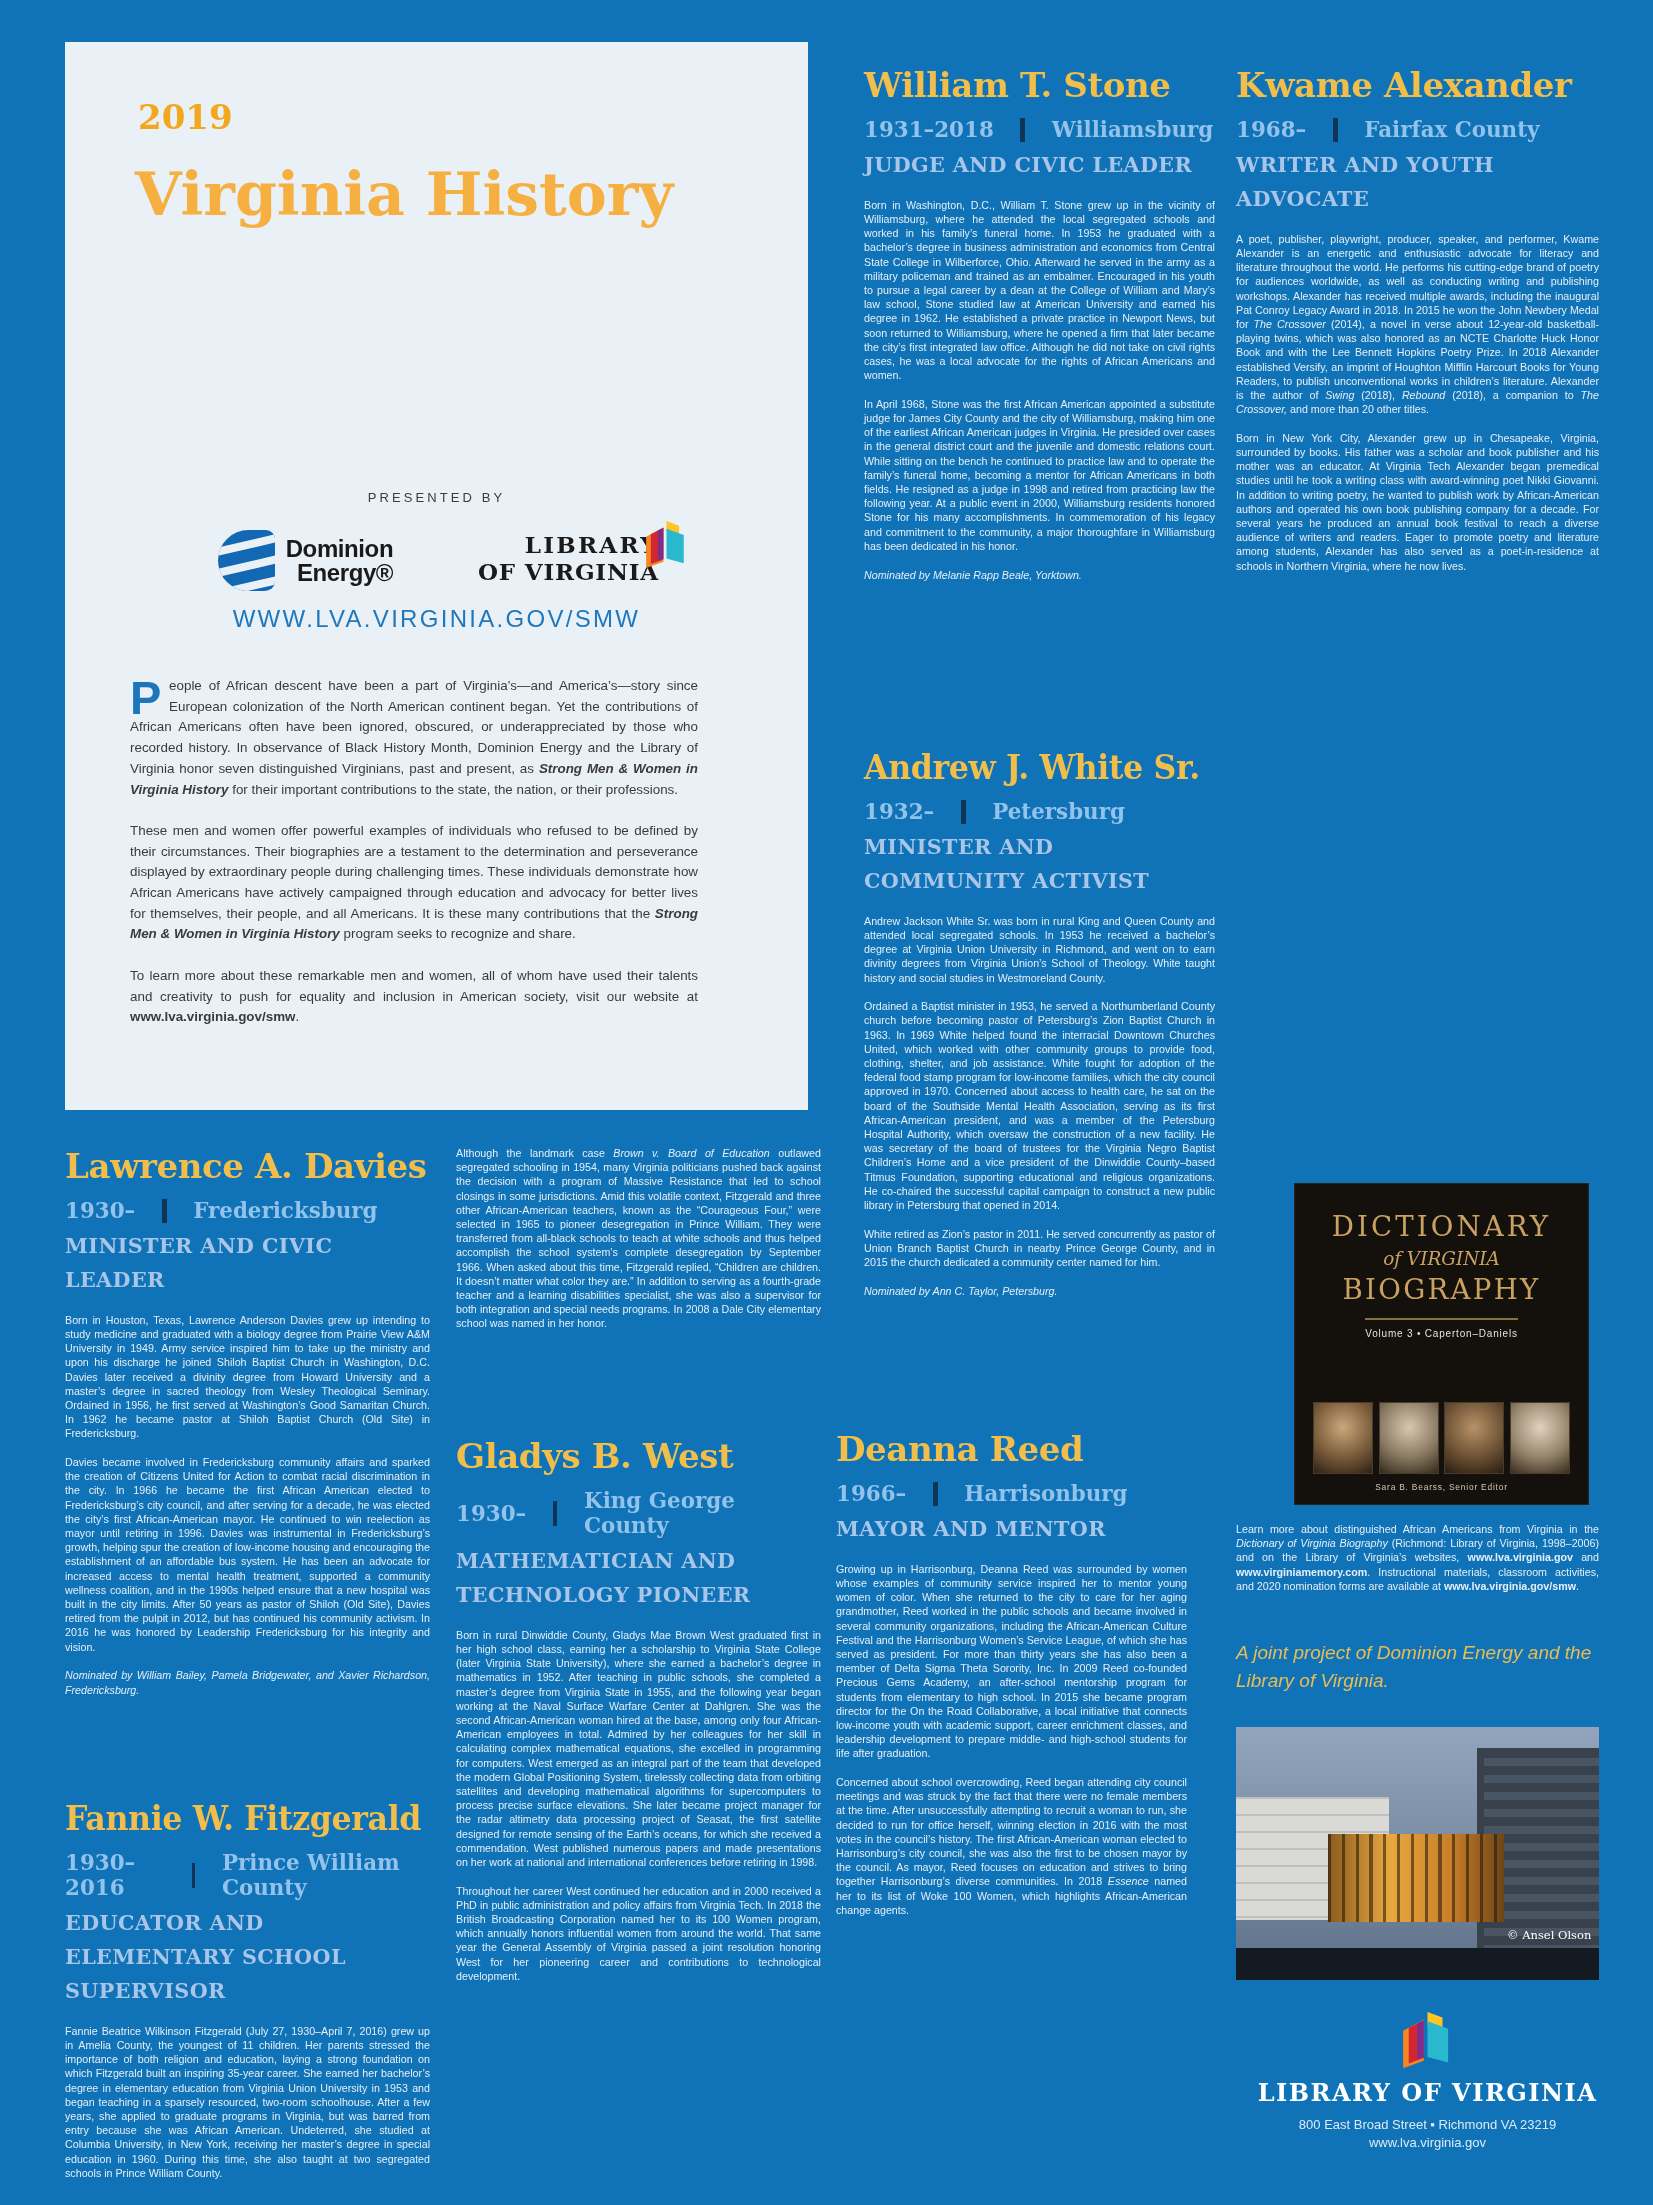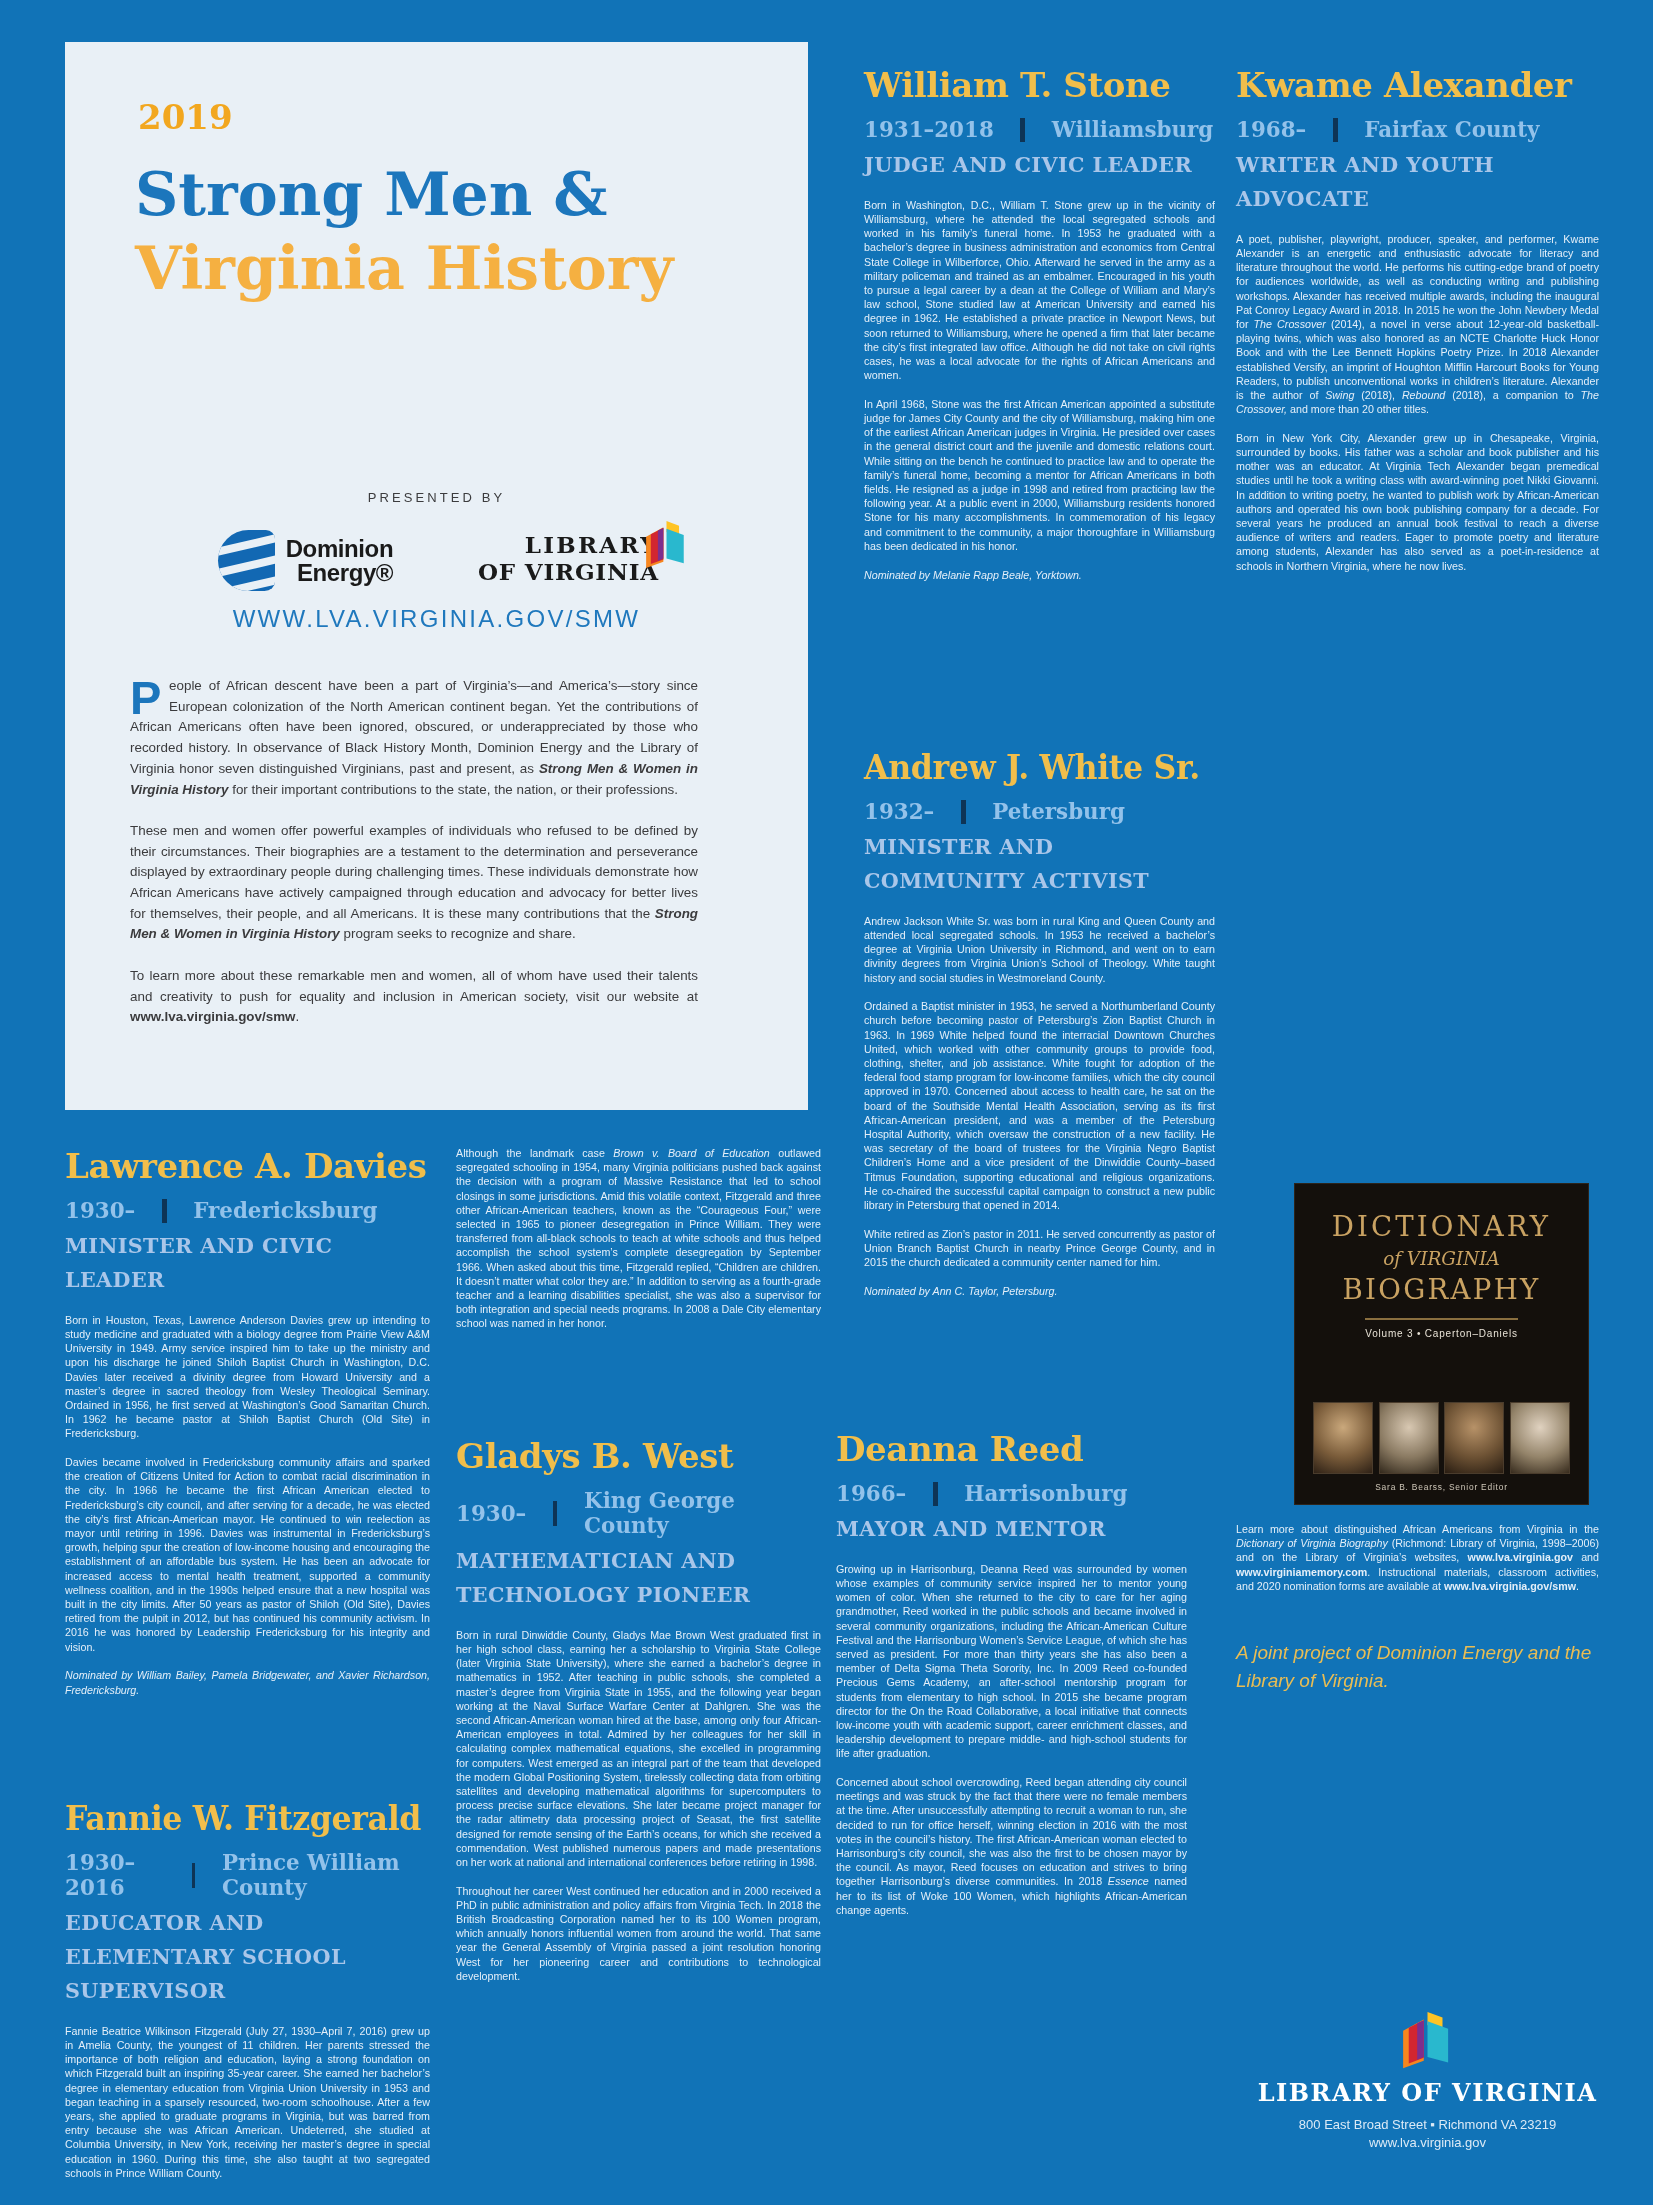--- a/index.html
+++ b/index.html
@@ -105,21 +105,20 @@
   #footer-lva .fsite{margin-top:3.1px;font-size:13px;color:#DCEAF6;}
 </style>
 </head>
 <body>
 
 <div id="poster">
 
   <div id="panel">
     <div class="year">2019</div>
     <div class="title">
-      <div>Strong Men &amp;</div>
       <div class="gold">Virginia History</div>
     </div>
     <div class="presented">PRESENTED BY</div>
 
     <div class="logo-row">
       <div class="dlogo">
         <div class="dlogo-mark"></div>
         <div class="dlogo-text">
           <div>Dominion</div>
           <div>Energy®</div>
@@ -268,20 +267,27 @@
       <div class="portrait p3"></div>
       <div class="portrait p4"></div>
     </div>
     <div class="book-editor">Sara B. Bearss, Senior Editor</div>
   </div>
 
   <div id="learn-more"><span>Learn more about distinguished African Americans from Virginia in the </span><span class="seg-i">Dictionary of Virginia Biography</span><span> (Richmond: Library of Virginia, 1998–2006) and on the Library of Virginia’s websites, </span><span class="seg-b">www.lva.virginia.gov</span><span> and </span><span class="seg-b">www.virginiamemory.com</span><span>. Instructional materials, classroom activities, and 2020 nomination forms are available at </span><span class="seg-b">www.lva.virginia.gov/smw</span><span>.</span></div>
 
   <div id="joint">A joint project of Dominion Energy and the Library of Virginia.</div>
 
+  <div id="photo">
+    <div class="ph-tower"></div>
+    <div class="ph-left"></div>
+    <div class="ph-glass"></div>
+    <div class="ph-ground"></div>
+    <span class="ph-credit">© Ansel Olson</span>
+  </div>
 
   <div id="footer-lva">
     <svg width="57" height="60" viewBox="0 0 60 64">
       <polygon points="30,2 46,8 46,24 30,16" fill="#FFC425"></polygon>
       <polygon points="4,22 26,10 26,54 4,62" fill="#F6861F"></polygon>
       <polygon points="10,19 26,11 26,51 10,57" fill="#D22630"></polygon>
       <polygon points="19,14 26,11 26,50 19,53" fill="#7C2E8E"></polygon>
       <polygon points="30,12 52,20 52,56 30,50" fill="#29B8CE"></polygon>
     </svg>
     <div class="ftitle">LIBRARY OF VIRGINIA</div>

